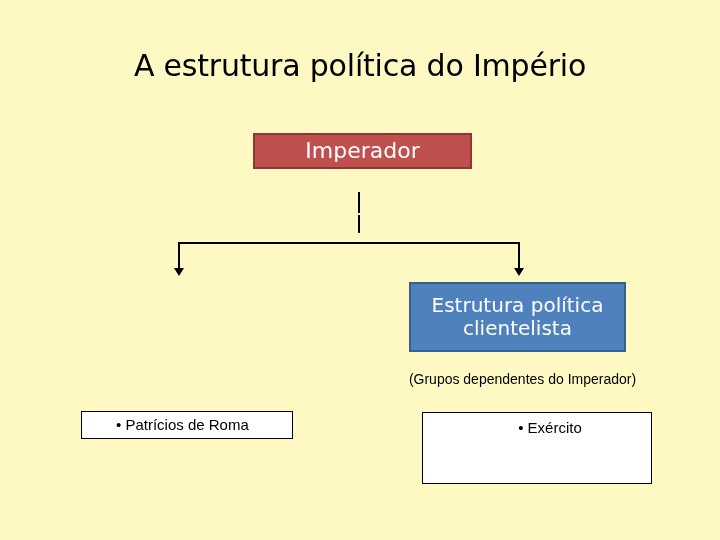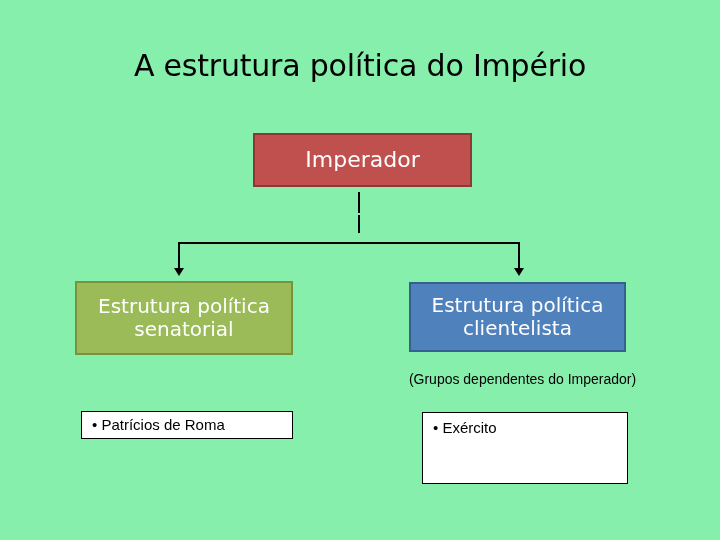--- a/index.html
+++ b/index.html
@@ -12,21 +12,21 @@
     background: #FFFFFF;
     font-family: "DejaVu Sans", sans-serif;
     overflow: hidden;
     position: relative;
   }
   #slide {
     position: absolute;
     left: 0; top: 0;
     width: 720px;
     height: 540px;
-    background: #86efac;
+    background: #fef9c3;
   }
 
   
   #slide-title {
     position: absolute;
     left: 40px;
     top: 48px;
     width: 640px;
     text-align: center;
     font-family: "DejaVu Sans", sans-serif;
@@ -48,21 +48,21 @@
     color: #FFFFFF;
     font-family: "DejaVu Sans", sans-serif;
     font-weight: 400;
     line-height: 1.16;
   }
 
   #box-emperor {
     left: 253px;
     top: 133px;
     width: 219px;
-    height: 54px;
+    height: 36px;
     background: #C0504D;
     border: 2px solid #8C3836;
     font-size: 22px;
   }
 
   #box-senatorial {
     left: 75px;
     top: 281px;
     width: 218px;
     height: 74px;
@@ -162,26 +162,28 @@
     left: 81px;
     top: 411px;
     width: 212px;
     height: 28px;
     display: flex;
     align-items: center;
   }
   #list-box-clientelist {
     left: 422px;
     top: 412px;
-    width: 206px;
+    width: 230px;
     height: 72px;
+    text-align: center;
   }
   .list-line {
     line-height: 1.35;
     white-space: nowrap;
+    margin-left: 24px;
   }
 </style>
 </head>
 <body>
 
 <div id="slide">
 
   <div id="slide-title">A estrutura política do Império</div>
 
   <div class="node-box" id="box-emperor">
@@ -189,23 +191,20 @@
   </div>
 
   <div class="line" id="conn-stub-upper"></div>
   <div class="line" id="conn-stub-lower"></div>
   <div class="line" id="conn-bus"></div>
   <div class="line" id="conn-drop-left"></div>
   <div class="line" id="conn-drop-right"></div>
   <div class="arrow-head" id="arrow-left"></div>
   <div class="arrow-head" id="arrow-right"></div>
 
-  <div class="node-box" id="box-senatorial">
-    <span>Estrutura política senatorial</span>
-  </div>
 
   <div class="node-box" id="box-clientelist">
     <span>Estrutura política clientelista</span>
   </div>
 
   <div id="caption-dependents">(Grupos dependentes do Imperador)</div>
 
   <div class="list-box" id="list-box-senatorial">
     <div class="list-line">• Patrícios de Roma</div>
   </div>

